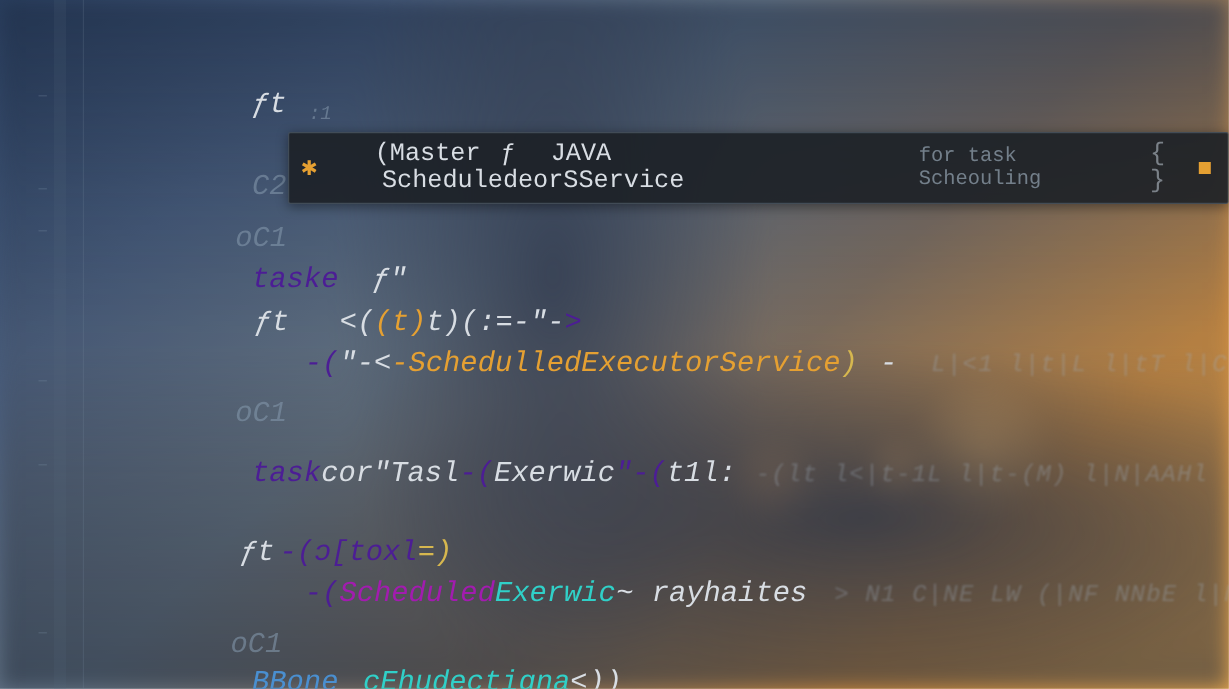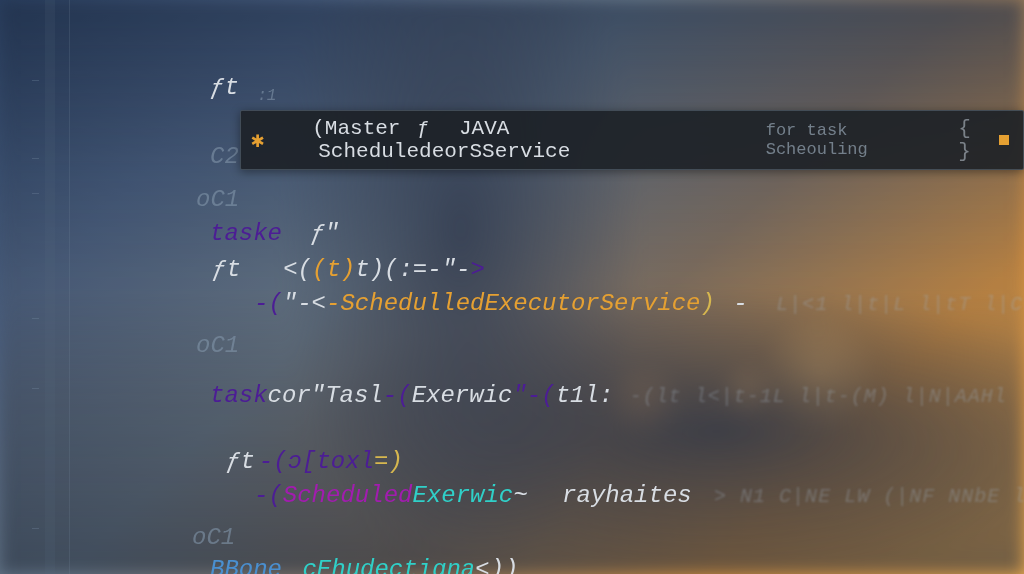--- a/index.html
+++ b/index.html
@@ -132,27 +132,27 @@
 
   <div class="line" style="top:328px; left:196px;">
     <span class="tok-dim">oC1</span>
   </div>
 
   <div class="line" style="top:378px; left:210px;">
     <span class="tok-red">task</span><span class="tok-plain">cor"</span><span class="tok-plain">Tasl</span><span class="tok-red">-(</span><span class="tok-plain">Exerwic</span><span class="tok-red">"-(</span><span class="tok-plain">t1l:</span>
     <span class="tok-faint blurry-right" style="margin-left:2px; font-size:20px;">-(lt l&lt;|t-1L l|t-(M)  l|N|AAHl</span>
   </div>
 
-  <div class="line" style="top:444px; left:226px;">
+  <div class="line" style="top:444px; left:200px;">
     <span class="tok-plain">ƒt</span><span class="tok-red" style="margin-left:4px;">-(ɔ[toxl</span><span class="tok-yellow">=)</span>
   </div>
 
   <div class="line" style="top:478px; left:254px;">
     <span class="tok-red">-(</span><span class="tok-cyan">Scheduled</span><span class="tok-cyan-br">Exerwic</span><span class="tok-plain">~</span>
-    <span class="tok-plain" style="margin-left:20px;text-align:center;">rayhaites</span>
+    <span class="tok-plain" style="margin-left:1px;text-align:center;">rayhaites</span>
     <span class="tok-faint blurry-right" style="margin-left:8px; font-size:20px;">&gt;  N1 C|NE LW (|NF NNbE l|N|</span>
   </div>
 
   <div class="line" style="top:520px; left:192px;">
     <span class="tok-dim">oC1</span>
   </div>
 
   <div class="line" style="top:552px; left:210px;">
     <span class="tok-blue">BBone</span>
     <span class="tok-cyan-br" style="margin-left:6px;">cEhudectigna</span><span class="tok-plain">&lt;))</span>

